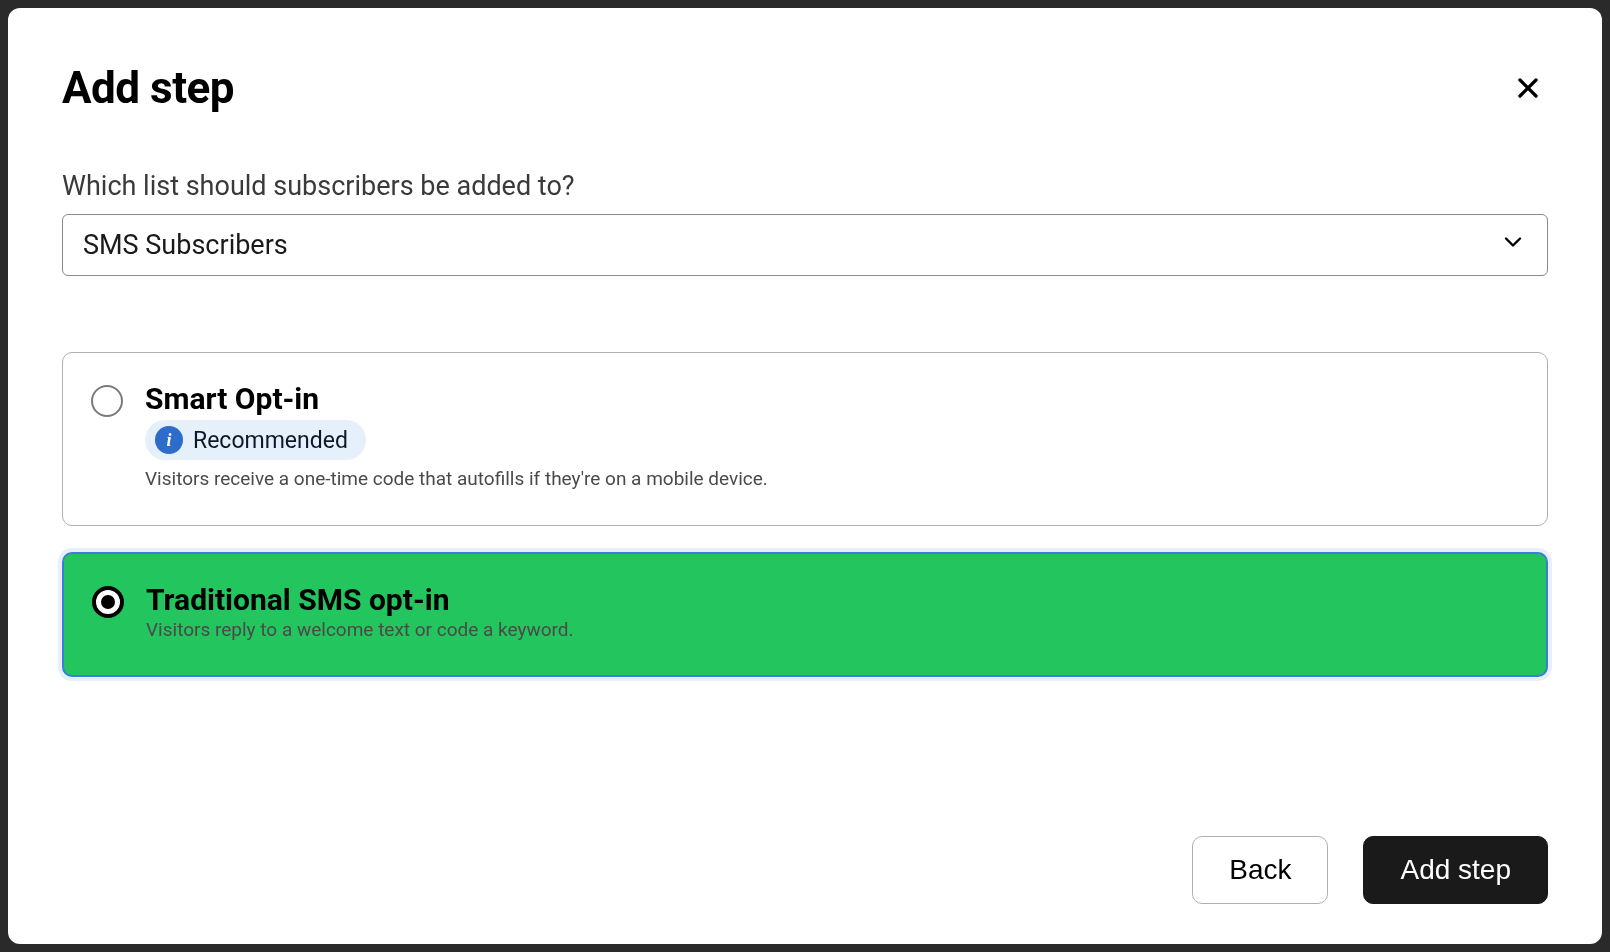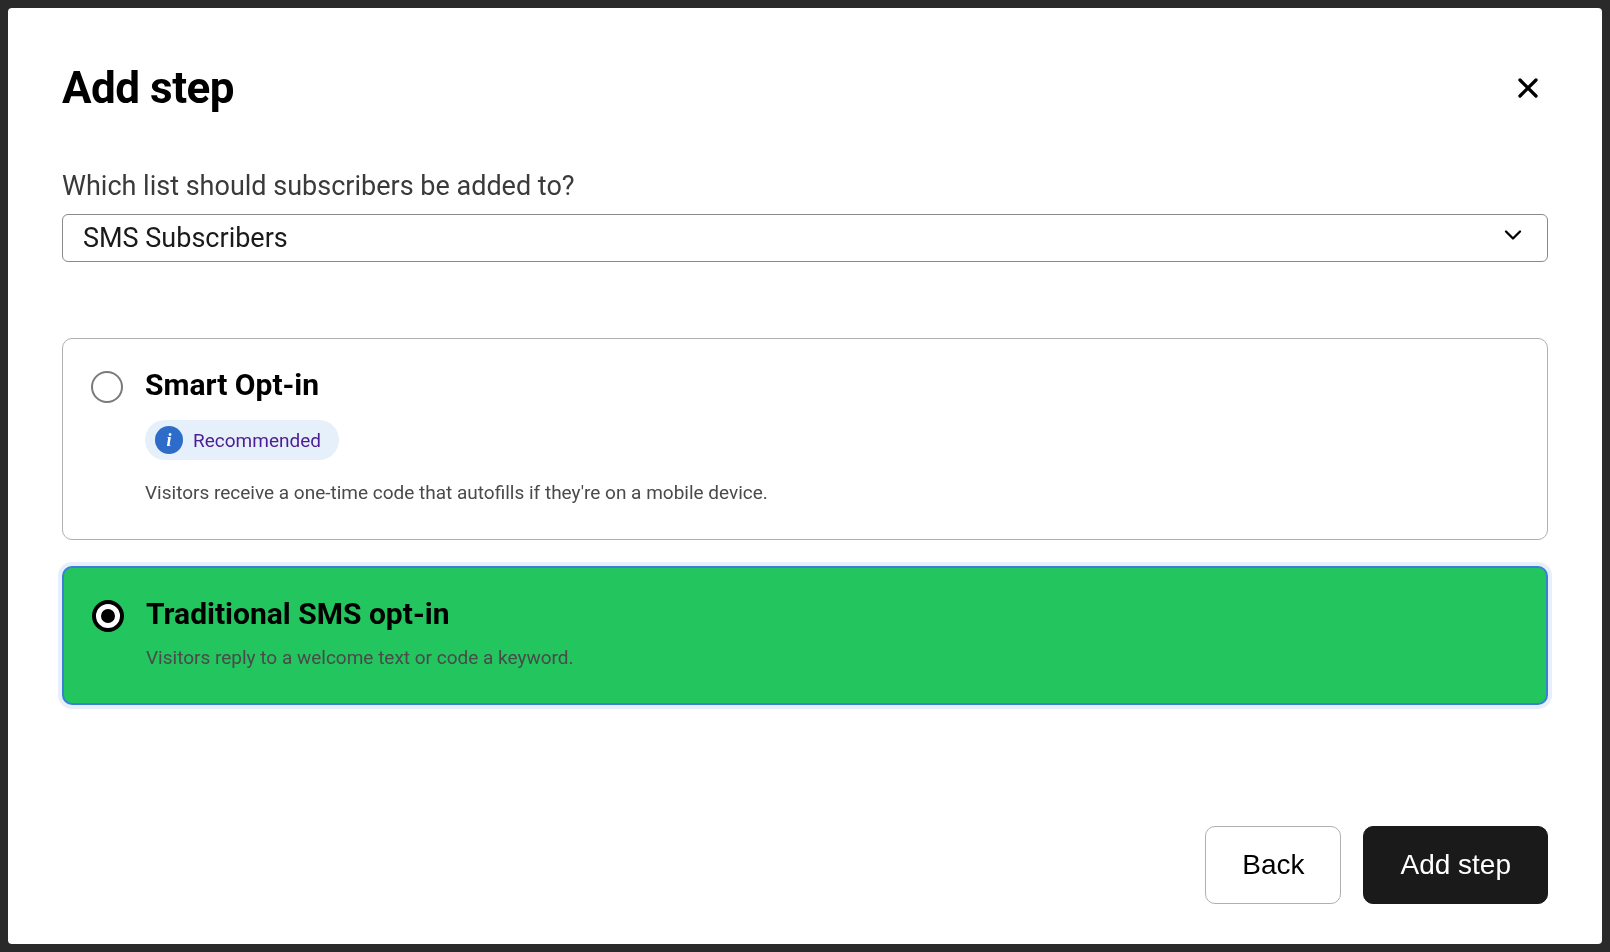--- a/index.html
+++ b/index.html
@@ -14,21 +14,21 @@
       width: 1610px;
       height: 952px;
       display: flex;
       align-items: flex-start;
       justify-content: center;
       padding-top: 8px;
     }
     
     .modal {
       background: #ffffff;
-      border-radius: 4px;
+      border-radius: 12px;
       width: 1594px;
       height: 936px;
       padding: 54px 54px 40px 54px;
       display: flex;
       flex-direction: column;
       position: relative;
     }
     
     .modal-header {
       display: flex;
@@ -68,21 +68,21 @@
       font-weight: 400;
     }
     
     .select-wrapper {
       position: relative;
       margin-bottom: 76px;
     }
     
     .select-input {
       width: 100%;
-      height: 48px;
+      height: 62px;
       border: 1px solid #8a8a8a;
       border-radius: 6px;
       padding: 0 20px;
       font-size: 27px;
       color: #1a1a1a;
       background: #ffffff;
       display: flex;
       align-items: center;
       justify-content: space-between;
       cursor: pointer;
@@ -138,21 +138,21 @@
       content: "";
       width: 14px;
       height: 14px;
       background: #000000;
       border-radius: 50%;
     }
     
     .radio-content {
       display: flex;
       flex-direction: column;
-      gap: 14px;
+      gap: 0;
     }
     
     .radio-title {
       font-size: 30px;
       font-weight: 700;
       color: #000000;
     }
     
     .badge {
       display: inline-flex;
@@ -175,48 +175,49 @@
       align-items: center;
       justify-content: center;
       color: #ffffff;
       font-family: Georgia, serif;
       font-style: italic;
       font-weight: 700;
       font-size: 18px;
     }
     
     .badge-text {
-      font-size: 19px;
-      color: #4c1d95;
+      font-size: 23px;
+      color: #0f172a;
       font-weight: 400;
     }
     
     .radio-description {
       font-size: 19px;
       color: #4a4a4a;
       line-height: 1.4;
     }
     
     .modal-footer {
       margin-top: auto;
       display: flex;
       justify-content: flex-end;
       gap: 22px;
     }
     
     .btn {
-      height: 78px;
+      height: 68px;
       padding: 0 36px;
       border-radius: 10px;
       font-size: 28px;
       font-weight: 500;
       cursor: pointer;
       display: flex;
       align-items: center;
       justify-content: center;
+      margin-left: 13px;
     }
     
     .btn-secondary {
       background: #ffffff;
       border: 1px solid #b0b0b0;
       color: #000000;
     }
     
     .btn-primary {
       background: #1a1a1a;

